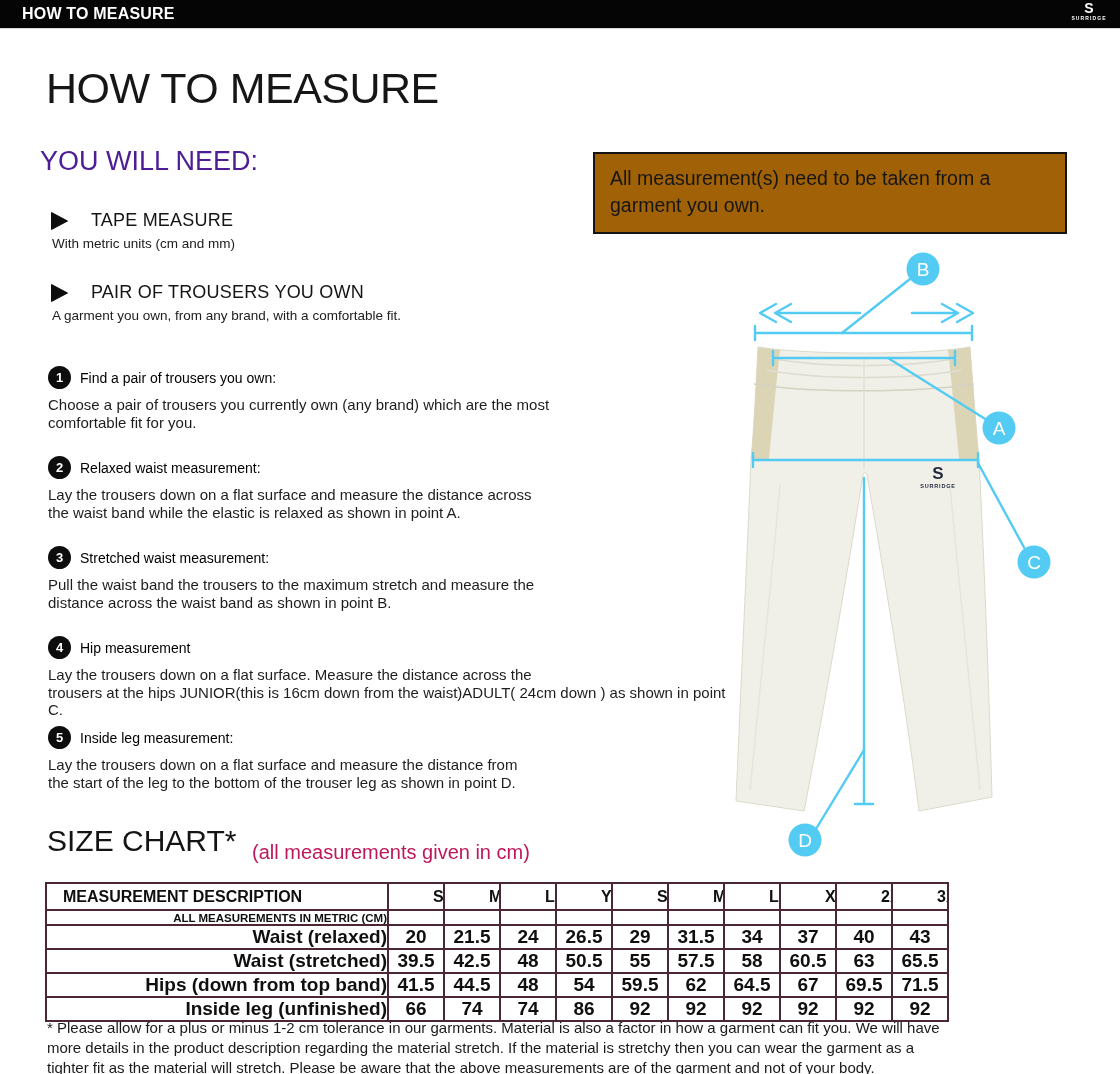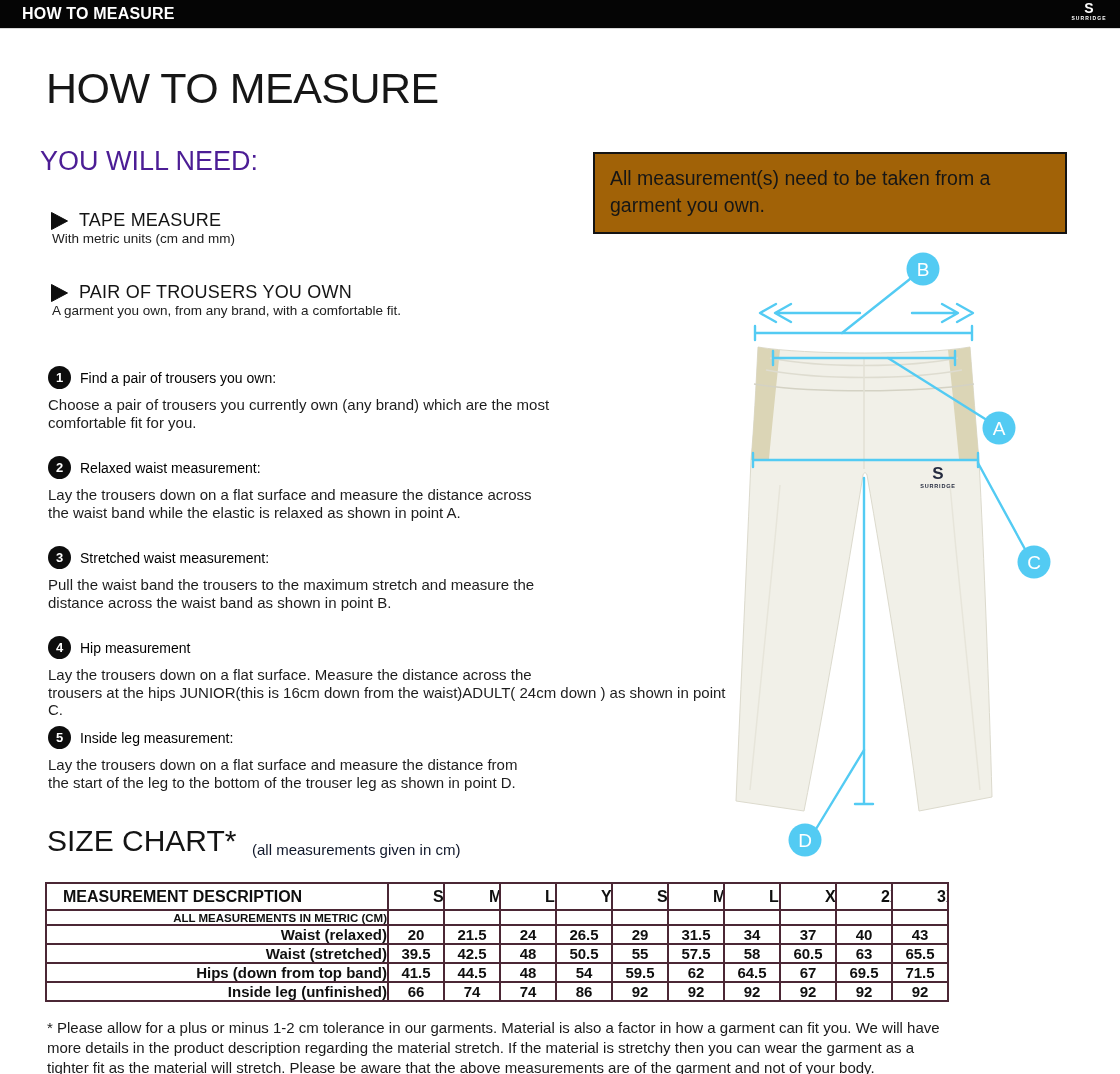--- a/index.html
+++ b/index.html
@@ -32,23 +32,23 @@
   .brand-name { color: #ffffff; font-size: 5px; font-weight: 700; letter-spacing: 1.1px; margin-top: 1px; }
 
   
   .h1 { position: absolute; left: 46px; top: 64px; font-size: 43px; letter-spacing: -0.5px; color: #161616; }
   .ywn { position: absolute; left: 40px; top: 146px; font-size: 27px; color: #4c1d95; }
 
   
   .need { position: absolute; left: 50px; }
   .need-1 { top: 210px; }
   .need-2 { top: 282px; }
-  .need-head { display: flex; align-items: center; gap: 10px; }
+  .need-head { display: flex; align-items: center; gap: 22px; }
   .need-label { font-size: 18px; letter-spacing: 0.2px; color: #141414; }
-  .need-detail { font-size: 13.5px; margin-left: 2px; color: #202020; }
+  .need-detail { font-size: 13.5px; margin-top: 5px; margin-left: 2px; color: #202020; }
   .tri-icon { width: 19px; height: 20px; flex: 0 0 auto; }
 
   
   .step { position: absolute; left: 48px; width: 690px; }
   .step-head { display: flex; align-items: center; gap: 9px; }
   .step-badge {
     width: 23px; height: 23px; border-radius: 50%; background: #0d0d0d;
     color: #ffffff; font-size: 13px; font-weight: 700;
     display: flex; align-items: center; justify-content: center; flex: 0 0 auto;
   }
@@ -66,33 +66,33 @@
     border: 2px solid #141414; background: #a16207;
     padding: 11px 15px; font-size: 19.5px; line-height: 27px;
     color: #161616; white-space: pre-line;
   }
 
   
   .figure { position: absolute; left: 700px; top: 245px; width: 420px; height: 620px; }
 
   
   .sc-title { position: absolute; left: 47px; top: 824px; font-size: 30px; color: #141414; text-align: right; }
-  .sc-sub { position: absolute; left: 252px; top: 841px; font-size: 15px; color: #0f172a; }
+  .sc-sub { position: absolute; left: 252px; top: 841px; font-size: 20px; color: #be185d; }
 
   table.size-chart {
     position: absolute; left: 45px; top: 882px; width: 902px;
     border-collapse: collapse; table-layout: fixed;
     font-family: "Liberation Sans", sans-serif;
   }
   .size-chart th, .size-chart td {
     border: 2px solid #4b2735; color: #0f0f0f; overflow: hidden; white-space: nowrap;
   }
   .size-chart thead th { height: 27px; font-size: 16px; font-weight: 700; text-align: center; padding-left: 44px; }
   .size-chart th.desc { text-align: left; padding-left: 16px; }
-  .size-chart td { height: 16px; font-size: 15px; font-weight: 700; text-align: center; }
+  .size-chart td { height: 16px; font-size: 19px; font-weight: 700; text-align: center; }
   .size-chart td.desc { text-align: right; padding-left: 5px; }
   .size-chart tr.metric td { height: 15px; font-size: 11.5px; }
 
   
   .footnote {
     position: absolute; left: 47px; top: 1018px; width: 1056px;
     font-size: 15px; line-height: 20px; color: #1a1a1a; white-space: pre-line;
   }
 </style>
 </head>

